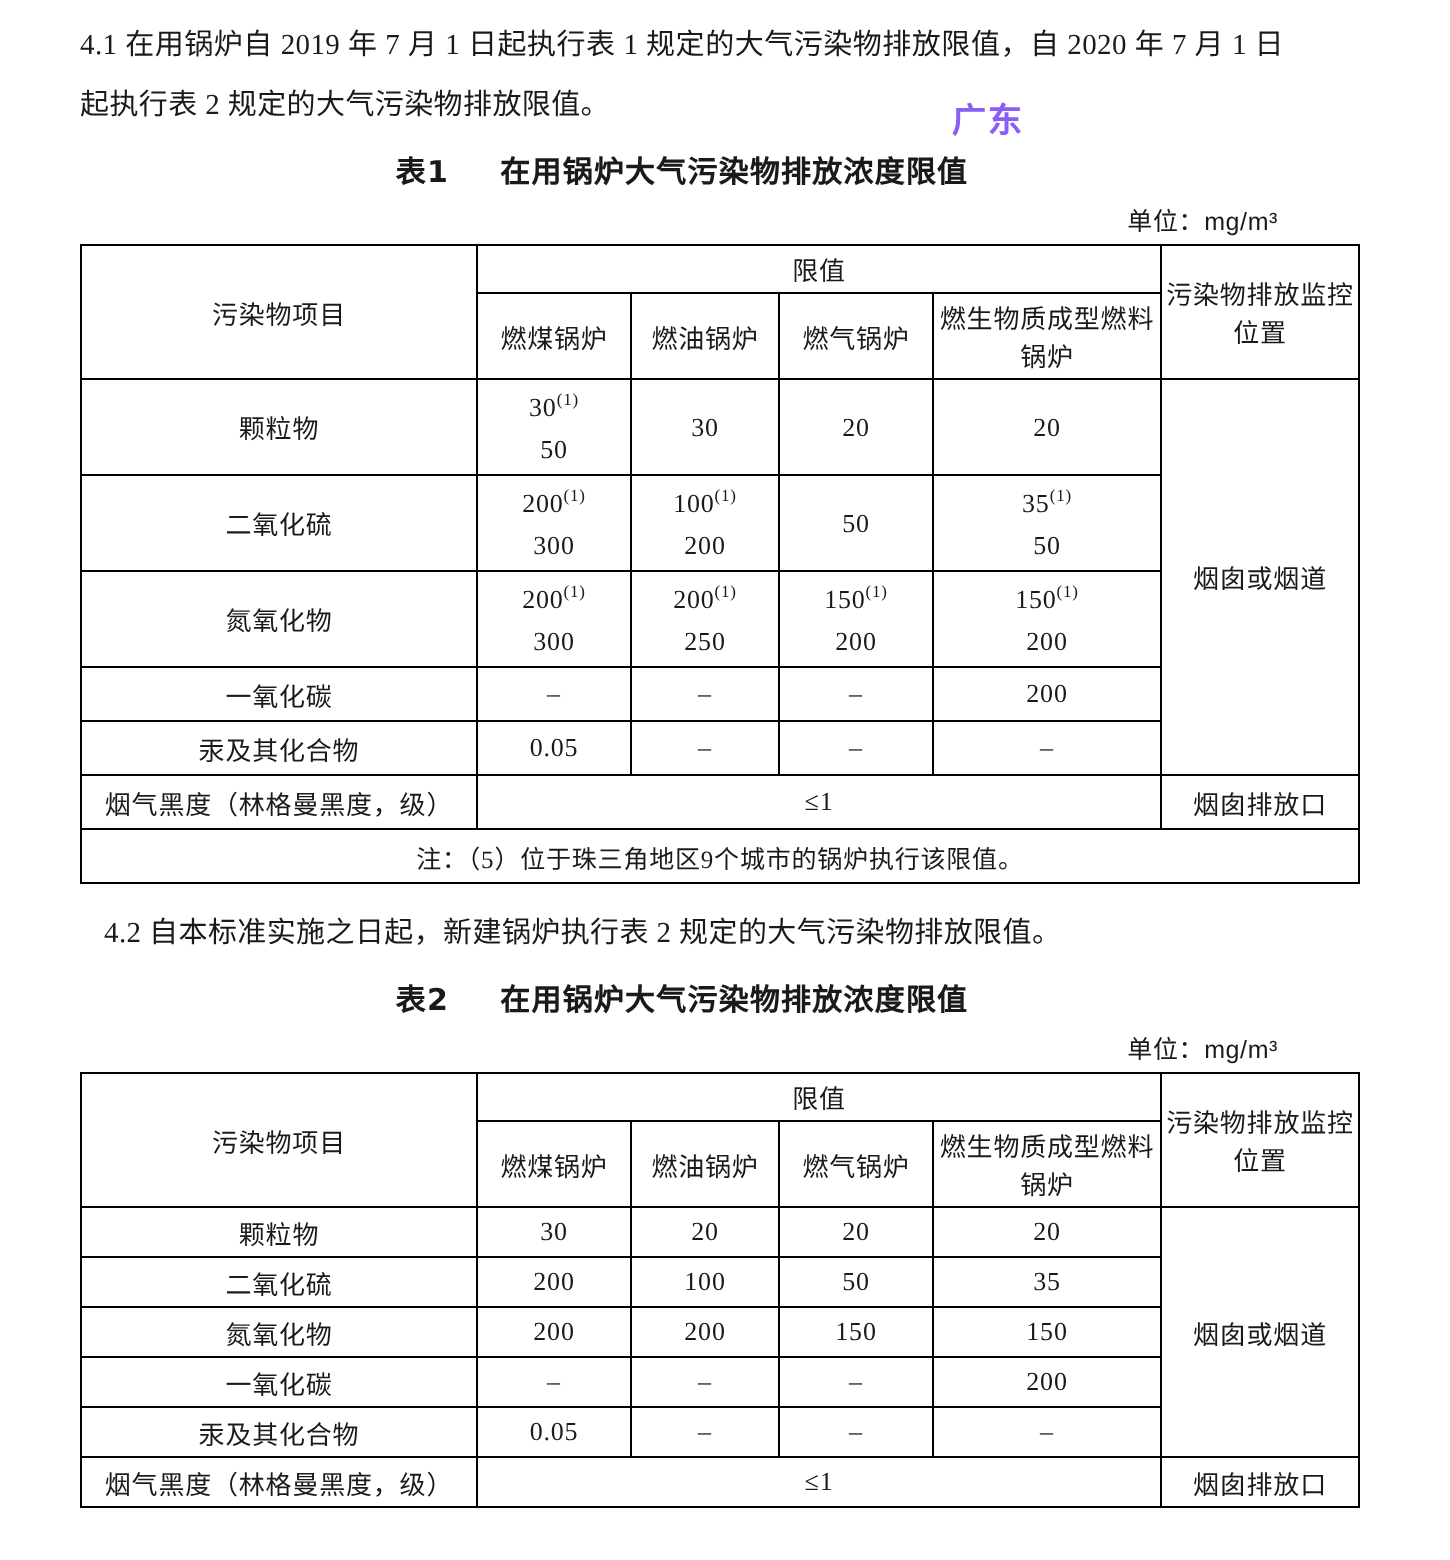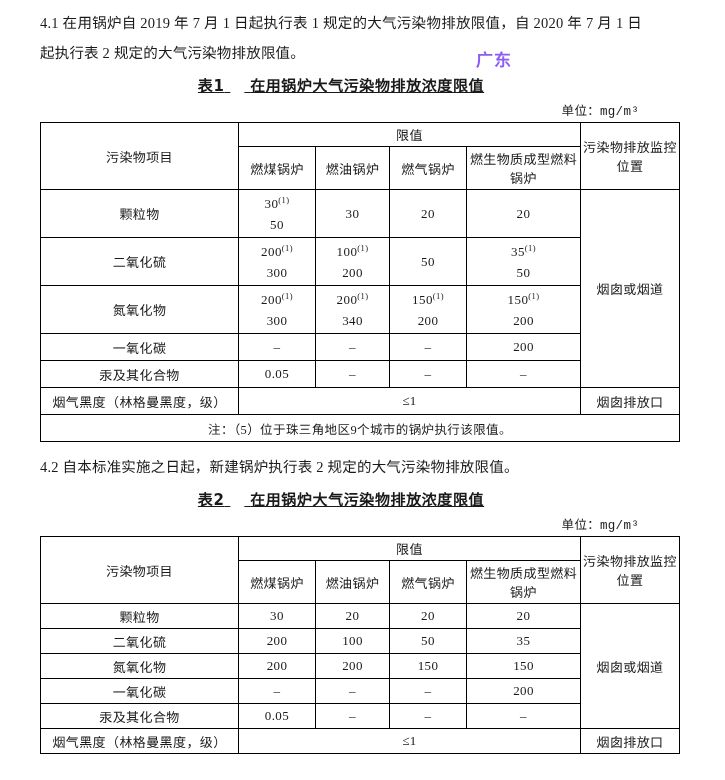--- a/index.html
+++ b/index.html
@@ -30,20 +30,21 @@
     line-height: 30px;
     text-align: justify;
     letter-spacing: 0.2px;
     margin: 0;
   }
   .para-41 {
     padding-top: 8px;
   }
   .para-42 {
     padding-top: 10px;
+    margin-left: 12px;
   }
 
   
   .stamp {
     position: absolute;
     left: 476px;
     top: 52px;
     color: #8b5cf6;
     font-size: 17px;
     font-weight: 700;
@@ -54,36 +55,35 @@
 
   
   .tbl-caption {
     text-align: center;
     font-size: 15px;
     font-weight: 700;
     font-family: "DejaVu Sans", "Liberation Sans", sans-serif;
     letter-spacing: 0.6px;
     margin: 0;
     padding: 6px 0 2px 0;
-    text-decoration: underline;
   }
   .tbl-caption .cap-gap {
     display: inline-block;
     width: 14px;
   }
 
   
   .unit-line {
     text-align: right;
     font-size: 12.5px;
     padding: 3px 3px 3px 0;
     letter-spacing: 0.3px;
   }
   .unit-line .unit-val {
-    font-family: Liberation Mono, monospace;
+    font-family: Liberation Sans, sans-serif;
   }
 
   
   table.emission {
     width: 639px;
     border-collapse: collapse;
     table-layout: fixed;
     margin: 0 auto;
     font-size: 13px;
   }
@@ -226,21 +226,21 @@
         <td>氮氧化物</td>
         <td>
           <span class="dual">
             <span class="v-top"><span>200</span><sup>(1)</sup></span>
             <span class="v-bot">300</span>
           </span>
         </td>
         <td>
           <span class="dual">
             <span class="v-top"><span>200</span><sup>(1)</sup></span>
-            <span class="v-bot">340</span>
+            <span class="v-bot">250</span>
           </span>
         </td>
         <td>
           <span class="dual">
             <span class="v-top"><span>150</span><sup>(1)</sup></span>
             <span class="v-bot">200</span>
           </span>
         </td>
         <td>
           <span class="dual">

